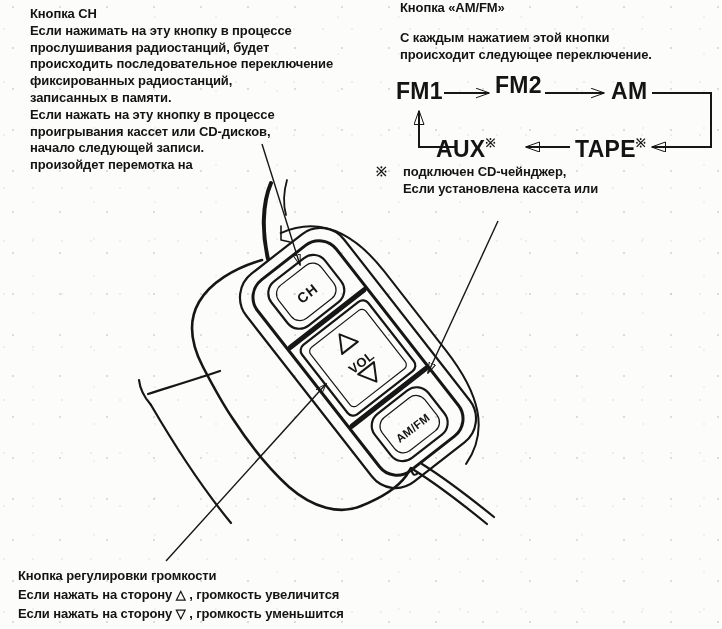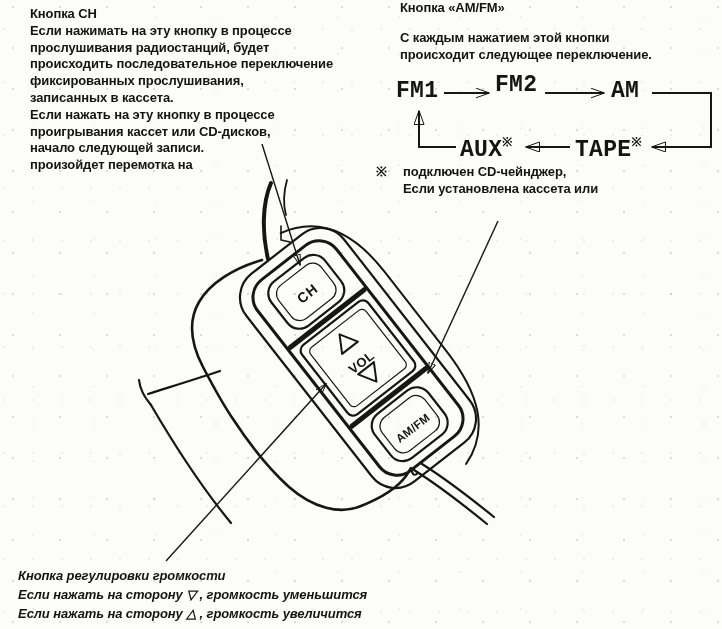--- a/index.html
+++ b/index.html
@@ -13,23 +13,23 @@
     background-size:47px 41px, 29px 53px, 61px 37px;
     color:#141414;
     font-family:"Liberation Sans",sans-serif;
     font-weight:bold;
   }
   .art{position:absolute;left:0;top:0;z-index:1;}
   .art path,.art line,.art rect,.art polygon,.art polyline{stroke:#161616;fill:none;}
   .art text{font-family:"Liberation Sans",sans-serif;font-weight:bold;fill:#141414;
             text-anchor:middle;stroke:none;}
   .txt{position:absolute;z-index:2;font-size:13px;line-height:16.8px;letter-spacing:-0.1px;white-space:nowrap;}
-  .vol-block{line-height:19px;font-style:italic;}
+  .vol-block{line-height:19px;}
   .note-lines{line-height:16.6px;}
-  .dg{position:absolute;z-index:2;font-size:23px;line-height:23px;letter-spacing:0.3px;white-space:nowrap;font-family:Liberation Mono, monospace;}
+  .dg{position:absolute;z-index:2;font-size:23px;line-height:23px;letter-spacing:0.3px;white-space:nowrap;}
   .dg sup{font-size:12px;position:relative;top:-1px;letter-spacing:0;}
 </style>
 </head>
 <body>
 
 <div class="page">
 
   <svg class="art" width="722" height="629" viewBox="0 0 722 629">
     <defs>
       <marker id="ahd" markerUnits="userSpaceOnUse" markerWidth="15" markerHeight="11" refX="13.5" refY="5" orient="auto">
@@ -101,45 +101,45 @@
       <line x1="498" y1="221" x2="428" y2="373" marker-end="url(#ah)"></line>
       <line x1="166" y1="561" x2="326" y2="384" marker-end="url(#ah)"></line>
     </g>
   </svg>
 
   <div class="txt" style="left:30px;top:6px">
     <div>Кнопка CH</div>
     <div>Если нажимать на эту кнопку в процессе</div>
     <div>прослушивания радиостанций, будет</div>
     <div>происходить последовательное переключение</div>
-    <div>фиксированных прослушивания,</div>
-    <div>записанных в кассета.</div>
+    <div>фиксированных радиостанций,</div>
+    <div>записанных в памяти.</div>
     <div>Если нажать на эту кнопку в процессе</div>
     <div>проигрывания кассет или CD-дисков,</div>
     <div>начало следующей записи.</div>
     <div>произойдет перемотка на</div>
   </div>
 
   <div class="txt" style="left:400px;top:0">
     <div>Кнопка «AM/FM»</div>
     <div style="margin-top:13px">С каждым нажатием этой кнопки</div>
     <div>происходит следующее переключение.</div>
   </div>
 
   <div class="dg" style="left:396px;top:80px">FM1</div>
   <div class="dg" style="left:495px;top:74px">FM2</div>
   <div class="dg" style="left:611px;top:80px">AM</div>
-  <div class="dg" style="left:460px;top:133px"><span>AUX</span><sup>※</sup></div>
+  <div class="dg" style="left:436px;top:133px"><span>AUX</span><sup>※</sup></div>
   <div class="dg" style="left:575px;top:133px"><span>TAPE</span><sup>※</sup></div>
 
   <div class="txt" style="left:376px;top:164px">※</div>
   <div class="txt note-lines" style="left:403px;top:164px">
     <div>подключен CD-чейнджер,</div>
     <div>Если установлена кассета или</div>
   </div>
 
   <div class="txt vol-block" style="left:18px;top:566px">
     <div>Кнопка регулировки громкости</div>
+    <div>Если нажать на сторону △ , громкость увеличится</div>
     <div>Если нажать на сторону ▽ , громкость уменьшится</div>
-    <div>Если нажать на сторону △ , громкость увеличится</div>
   </div>
 
 </div>
 
 </body></html>

